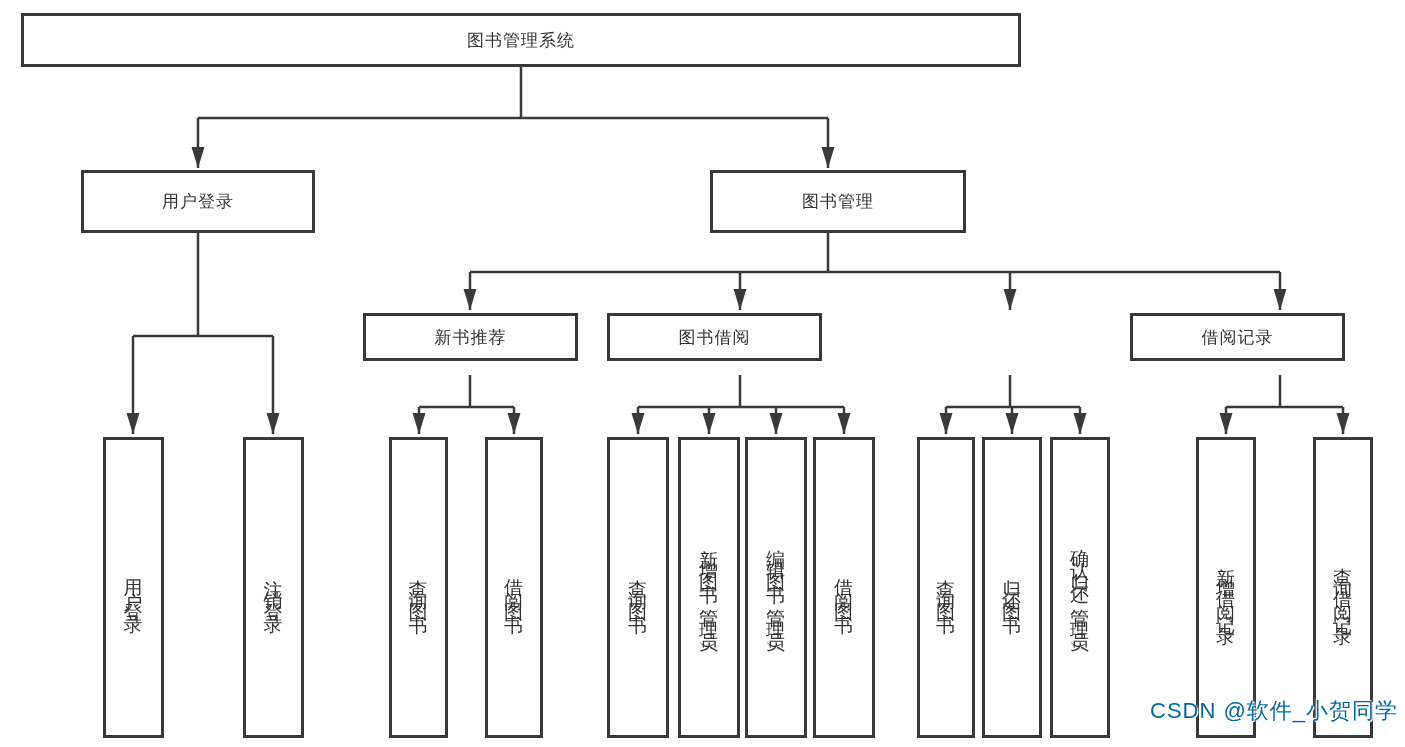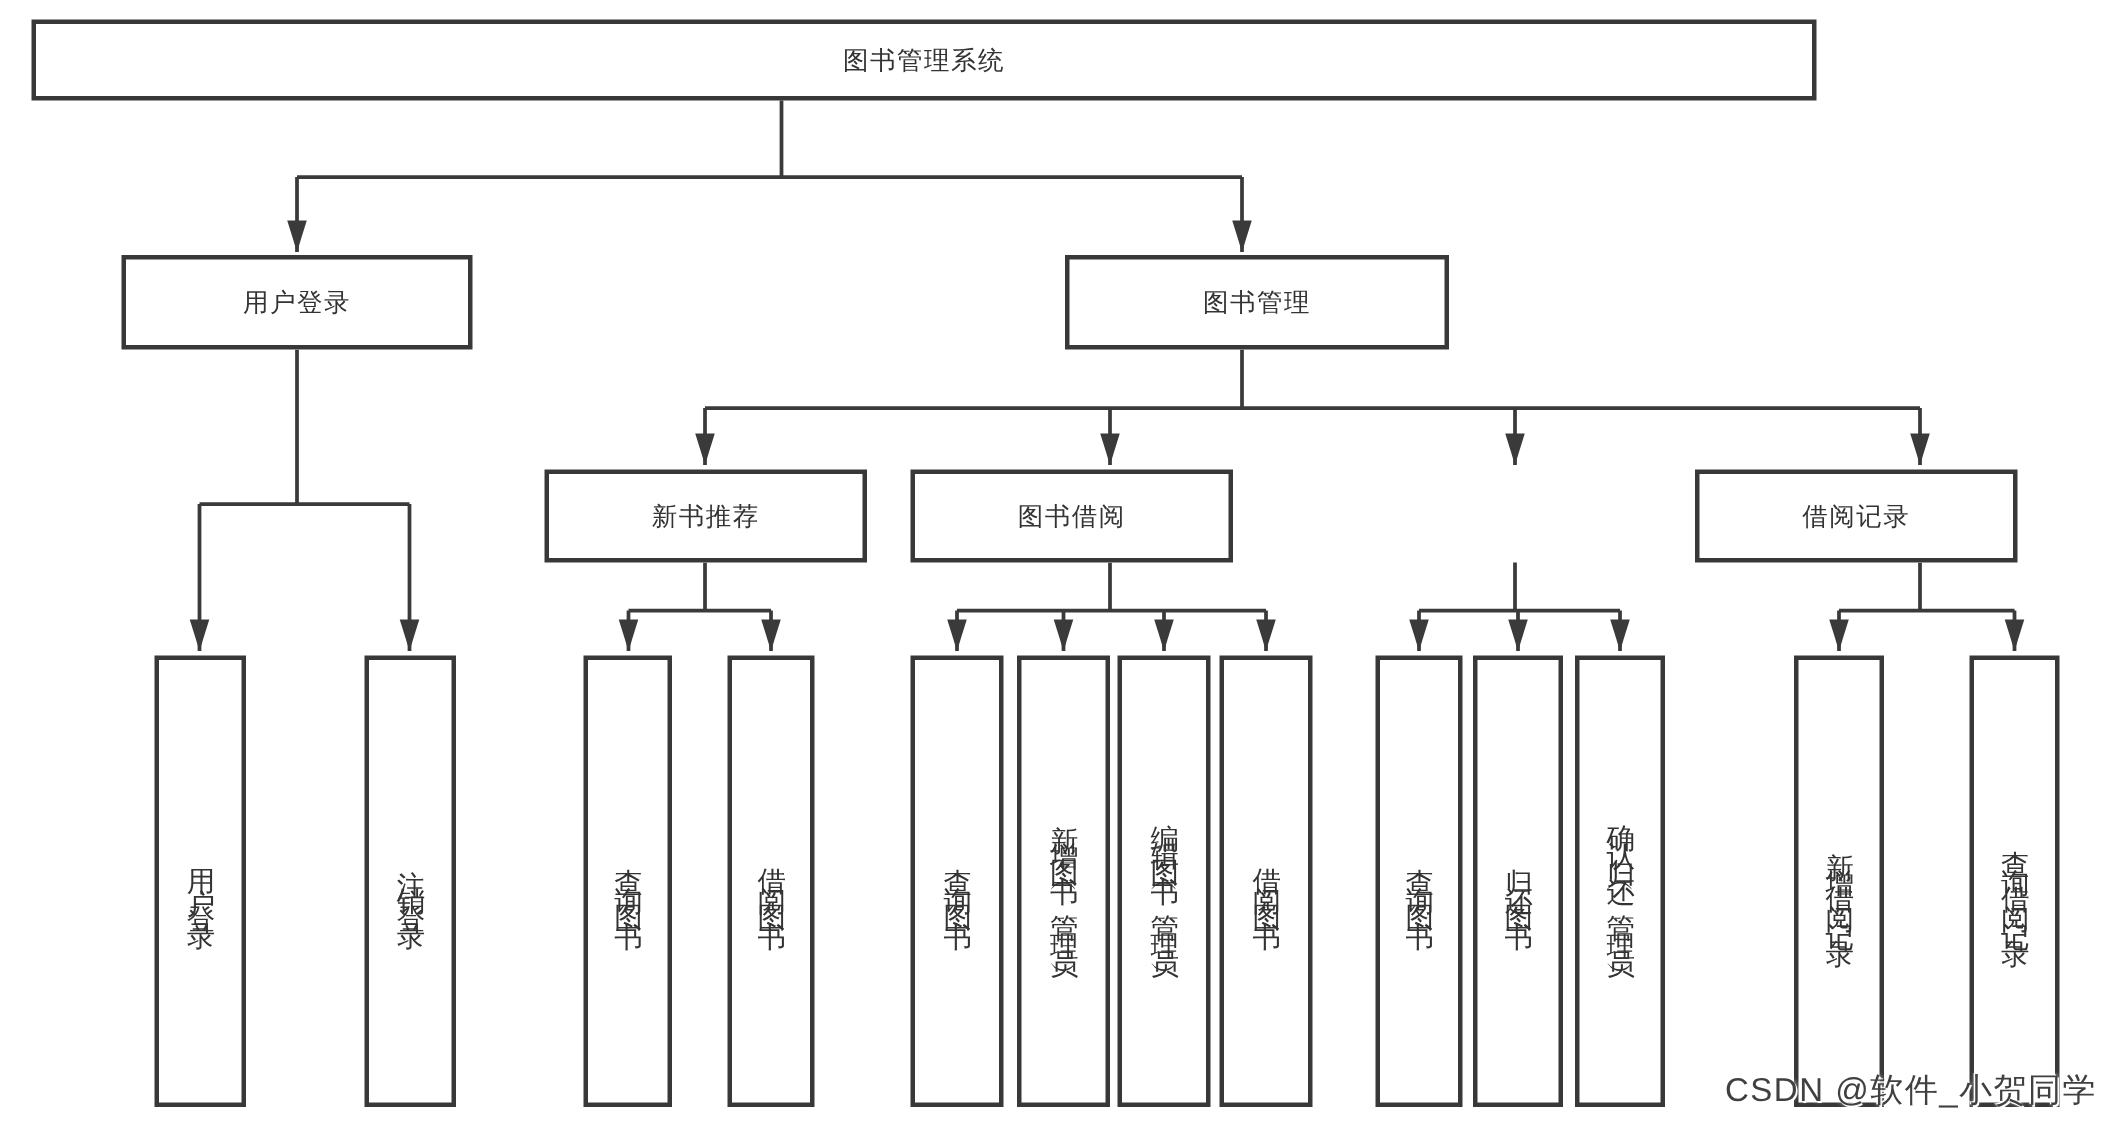--- a/index.html
+++ b/index.html
@@ -29,38 +29,38 @@
     border: 3px solid #383838;
     background: #ffffff;
     display: flex;
     align-items: center;
     justify-content: center;
     color: #333333;
     font-size: 17px;
     letter-spacing: 1px;
     white-space: nowrap;
   }
-  .node.root   { left: 21px;  top: 13px;  width: 1190px; height: 54px; }
+  .node.root   { left: 21px;  top: 13px;  width: 1000px; height: 54px; }
   .node.lvl2   { top: 170px; height: 63px; }
-  .node.lvl3   { top: 313px; width: 215px; height: 62px; }
+  .node.lvl3   { top: 313px; width: 215px; height: 48px; }
   .node.leaf   { top: 437px; width: 61px;  height: 301px; }
   .leaf span {
     writing-mode: vertical-rl;
     text-orientation: mixed;
     font-size: 19px;
     letter-spacing: 12px;
     color: #333333;
     line-height: 1;
   }
   .watermark {
     position: absolute;
     left: 1150px;
-    top: 712px;
+    top: 696px;
     font-size: 22px;
-    color: #404040;
+    color: #0369a1;
     letter-spacing: 1px;
     text-shadow: 1px 1px 0 #ffffff, -1px -1px 0 #ffffff, 0 0 3px #ffffff;
     white-space: nowrap;
   }
 </style>
 </head>
 <body>
 
 <div id="stage">
 

